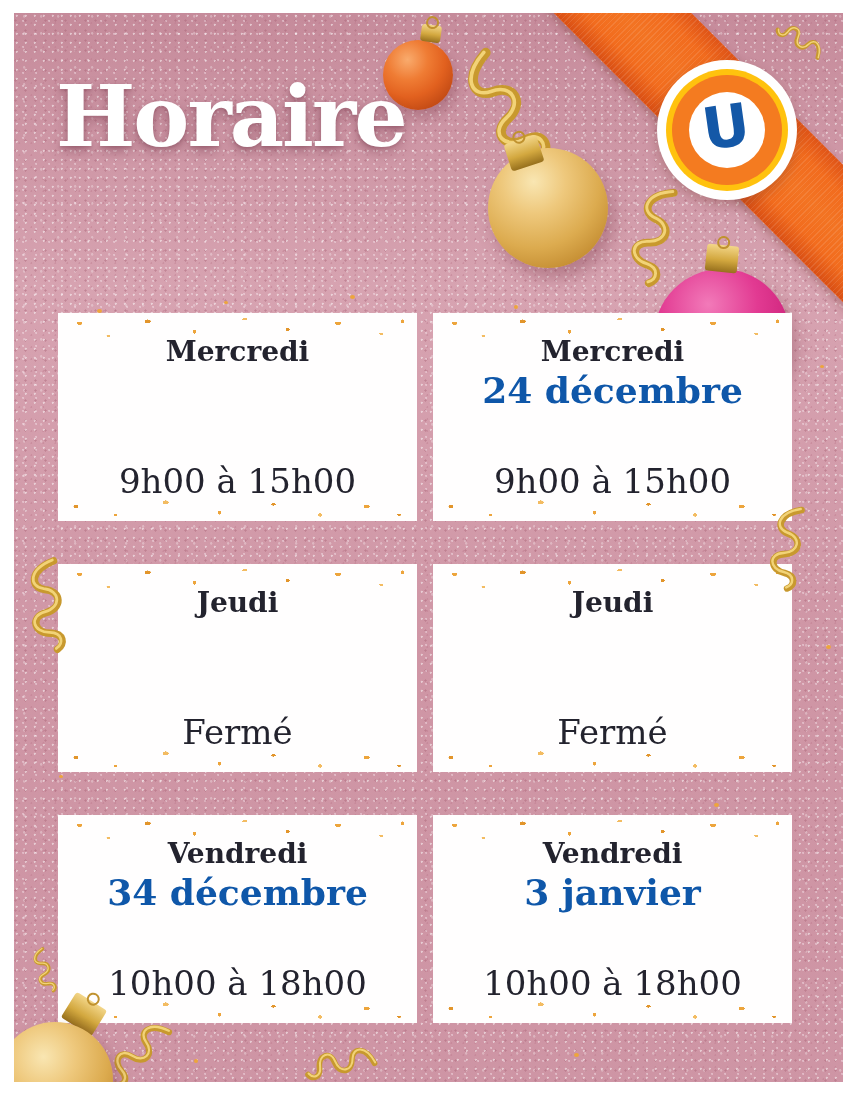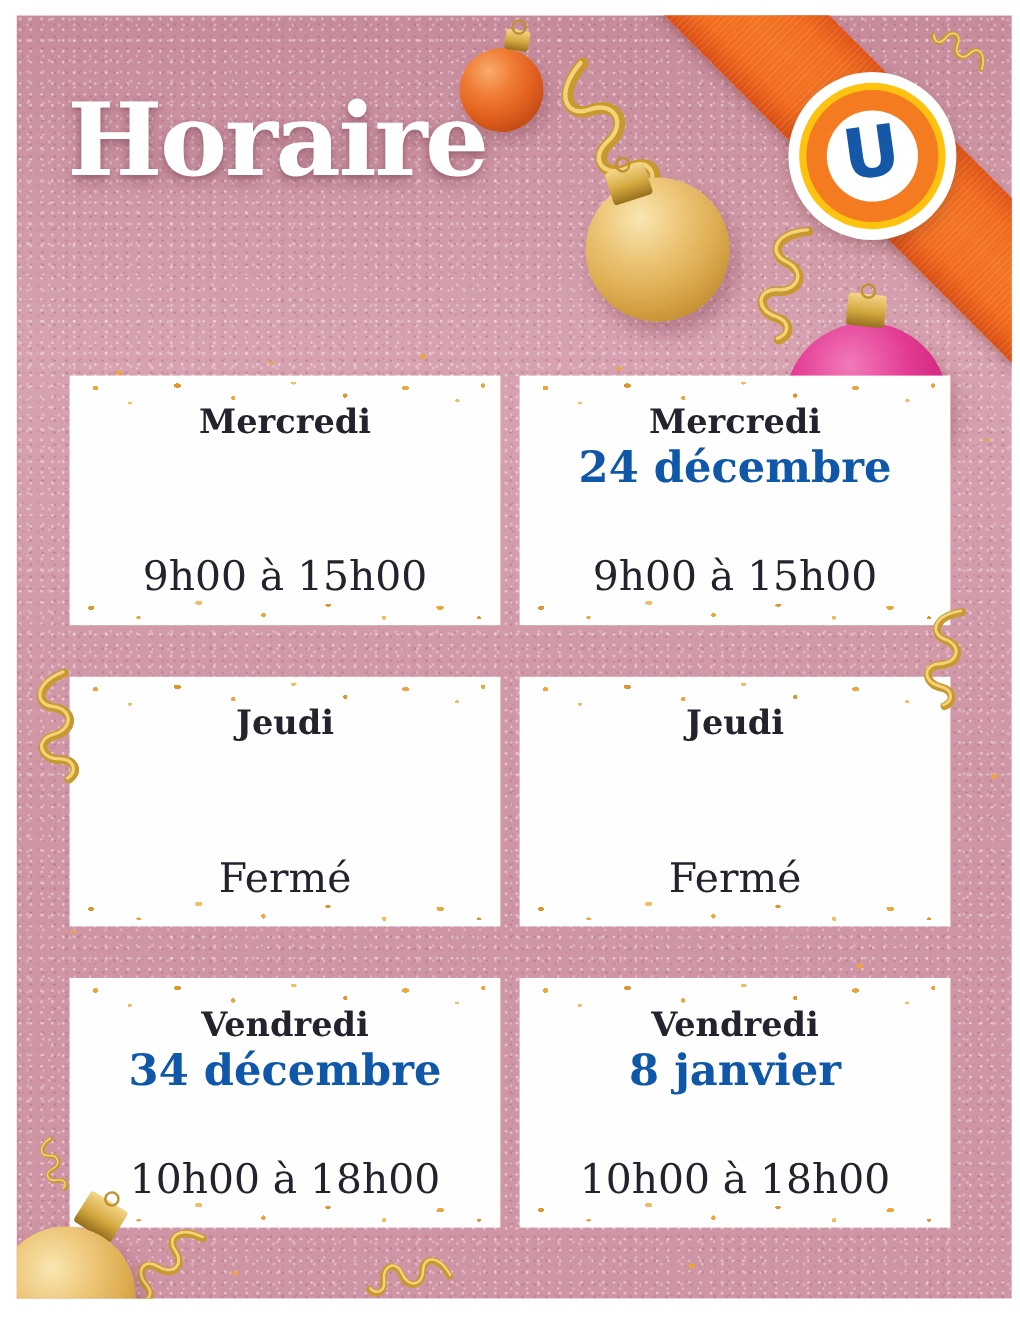--- a/index.html
+++ b/index.html
@@ -180,21 +180,21 @@
       <div class="day">Jeudi</div>
       <div class="hours">Fermé</div>
     </div>
     <div class="card">
       <div class="day">Vendredi</div>
       <div class="date"><span>34 décembre</span><sup></sup><span></span></div>
       <div class="hours">10h00 à 18h00</div>
     </div>
     <div class="card">
       <div class="day">Vendredi</div>
-      <div class="date"><span>8 janvier</span><sup></sup><span></span></div>
+      <div class="date"><span>3 janvier</span><sup></sup><span></span></div>
       <div class="hours">10h00 à 18h00</div>
     </div>
   </div>
 
   <div class="cap cap-gold-bottom"></div>
   <div class="ball ball-gold-bottom"></div>
 
   <span class="speck" style="left:83px;top:296px;"></span>
   <span class="speck" style="left:210px;top:288px;width:4px;height:3px;"></span>
   <span class="speck" style="left:336px;top:282px;"></span>

